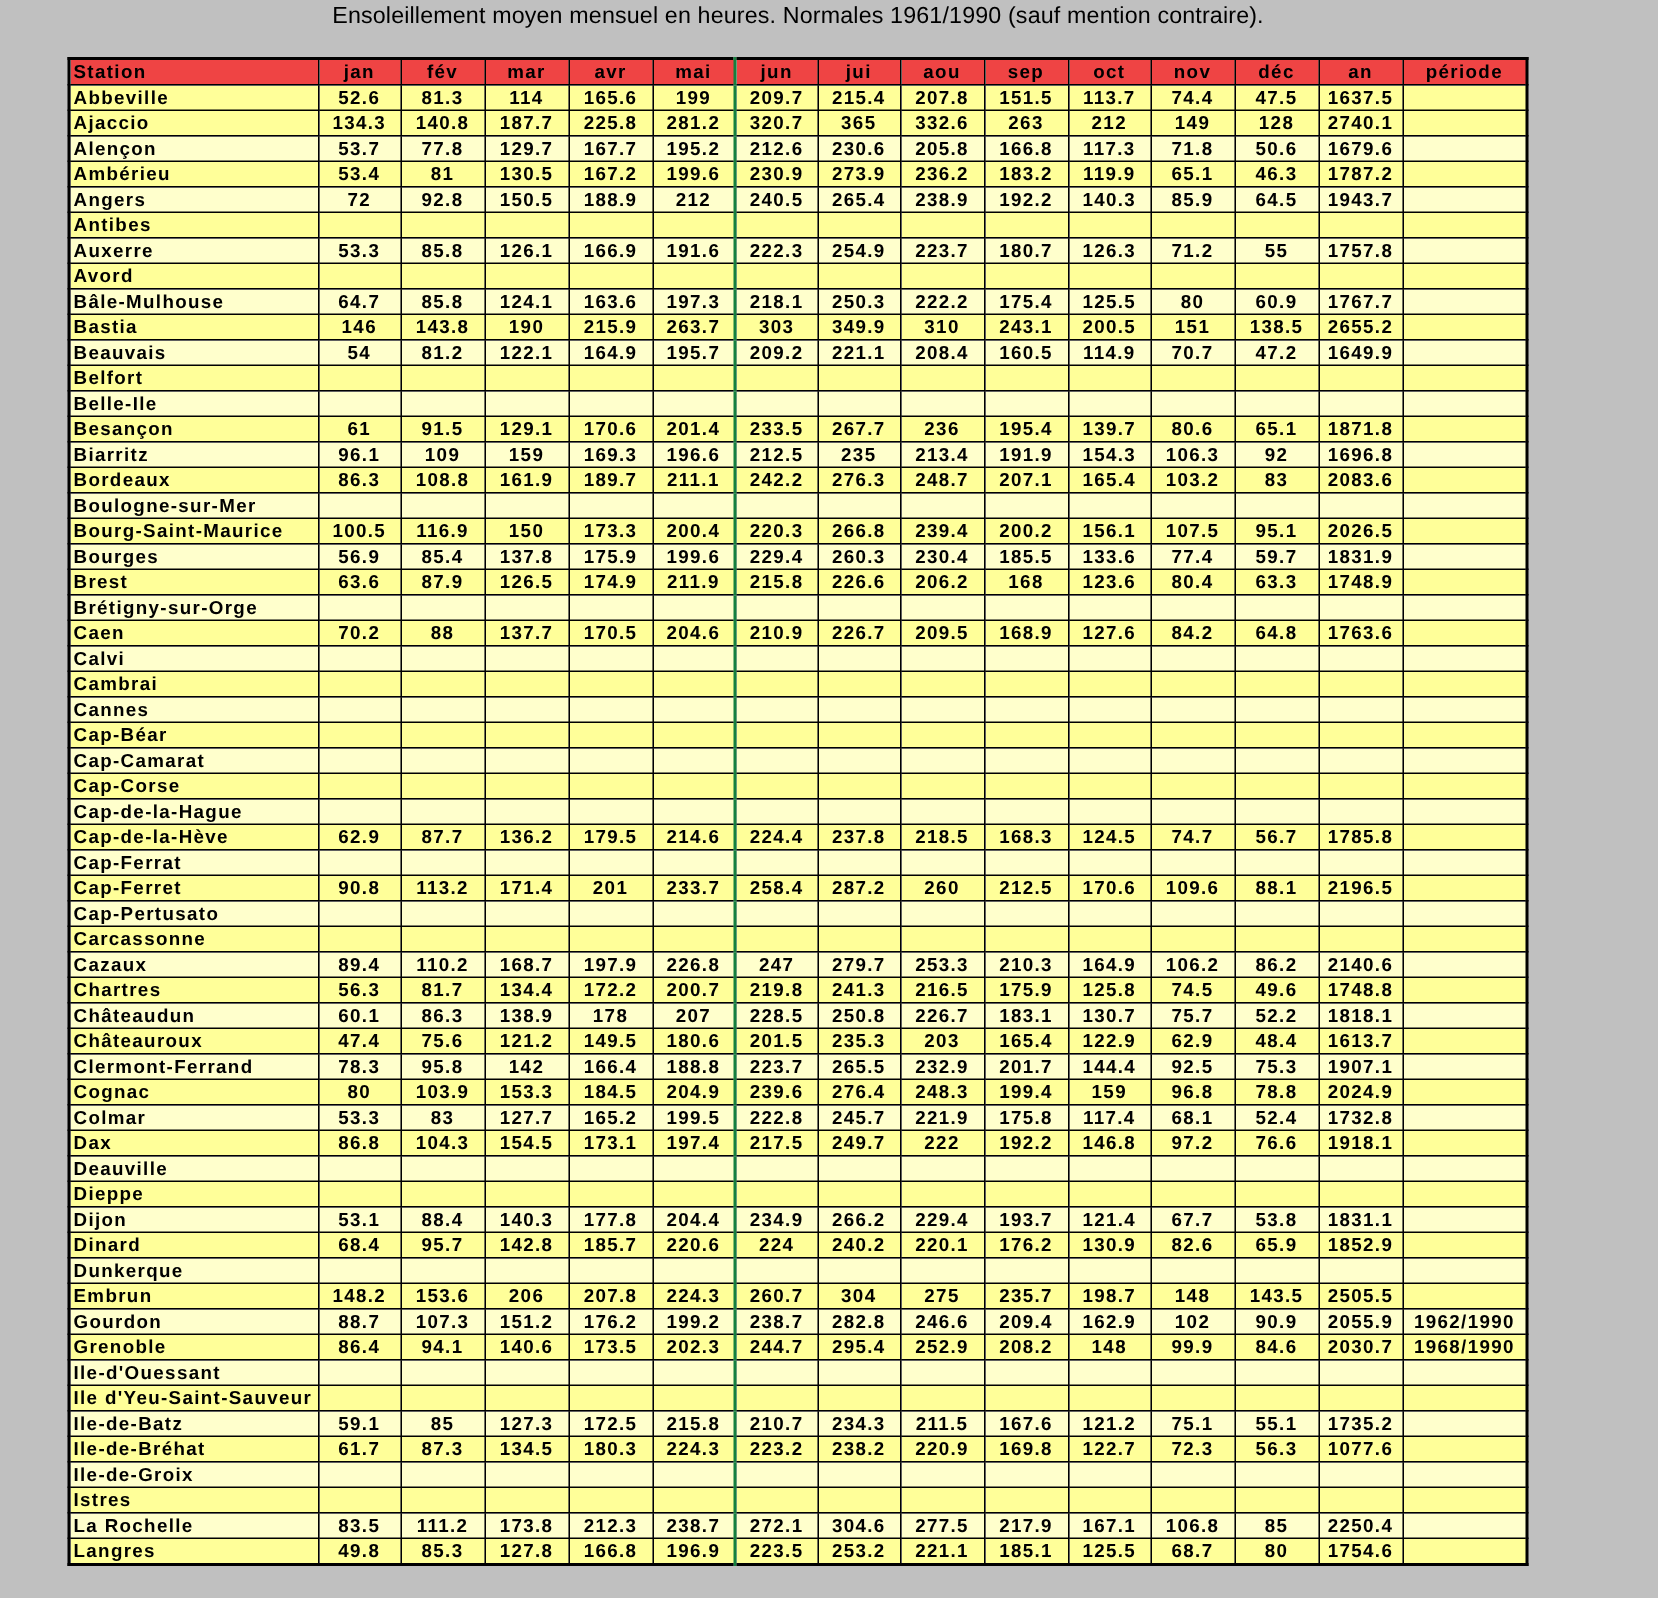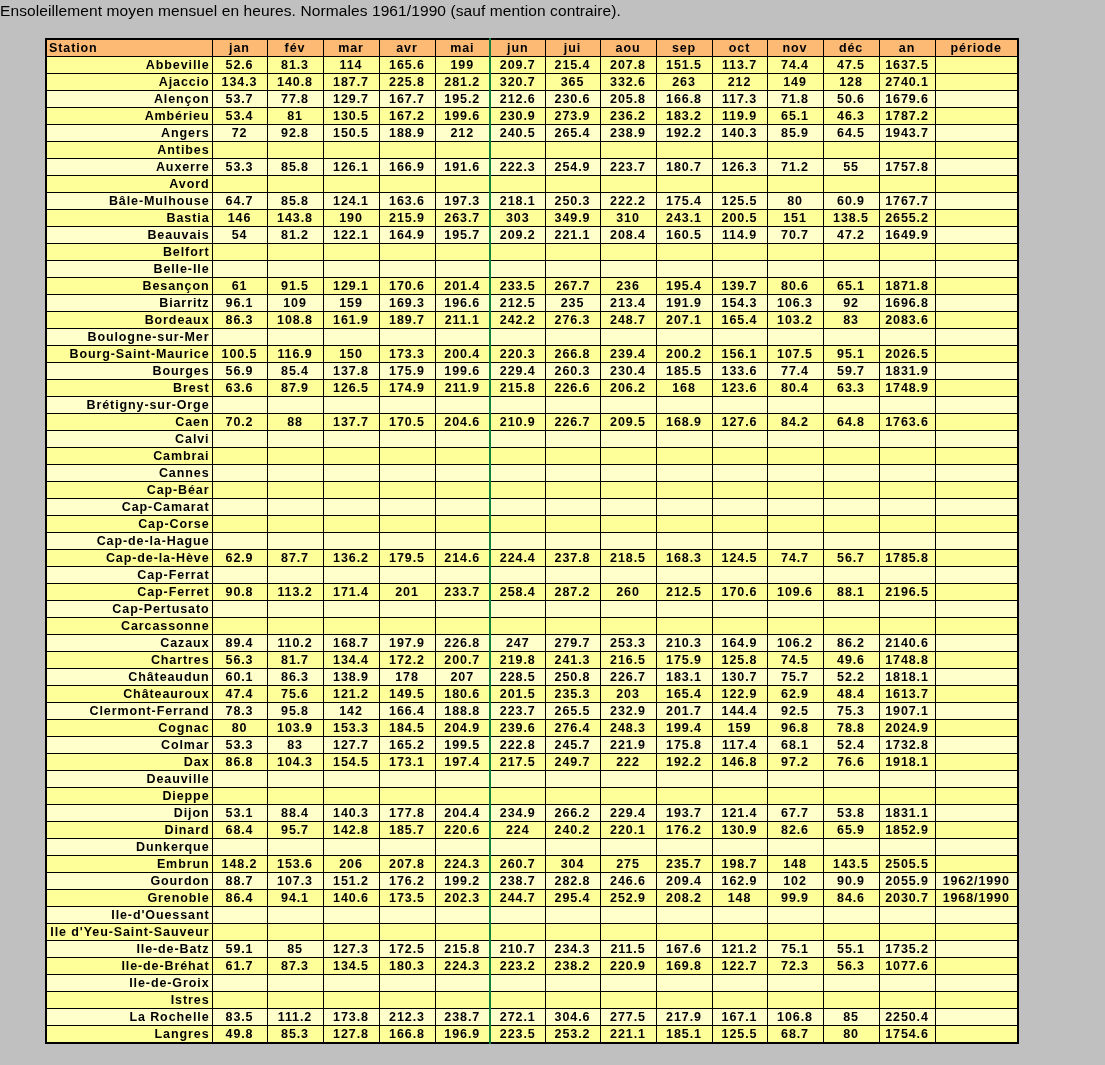--- a/index.html
+++ b/index.html
@@ -12,21 +12,21 @@
       background: #C0C0C0;
       position: relative;
       overflow: hidden;
       font-family: "Liberation Sans", sans-serif;
     }
     .page-title {
       position: absolute;
       left: 0;
       top: 2px;
       width: 1064px;
-      text-align: left;
+      text-align: center;
       font-size: 15.5px;
       color: #000;
       letter-spacing: 0.1px;
     }
     table.sun-table {
       position: absolute;
       left: 45px;
       top: 38px;
       border-collapse: collapse;
       border: 2px solid #000;
@@ -39,32 +39,32 @@
     table.sun-table th,
     table.sun-table td {
       border: 1px solid #000;
       height: 16px;
       padding: 0 2px;
       line-height: 15px;
       white-space: nowrap;
       overflow: hidden;
     }
     table.sun-table th {
-      background: #fdba74;
+      background: #ef4444;
       text-align: center;
       font-weight: bold;
     }
     table.sun-table th.col-station {
       text-align: left;
     }
     table.sun-table td {
       text-align: center;
     }
     table.sun-table td.station-cell {
-      text-align: right;
+      text-align: left;
     }
     table.sun-table tr.odd td { background: #FFFF99; }
     table.sun-table tr.even td { background: #FFFFCC; }
     table.sun-table .sep-left { border-left: 2px solid #15803d; }
   </style>
 </head>
 <body>
 
 <div class="page-title">Ensoleillement moyen mensuel en heures. Normales 1961/1990 (sauf mention contraire).</div>
 

